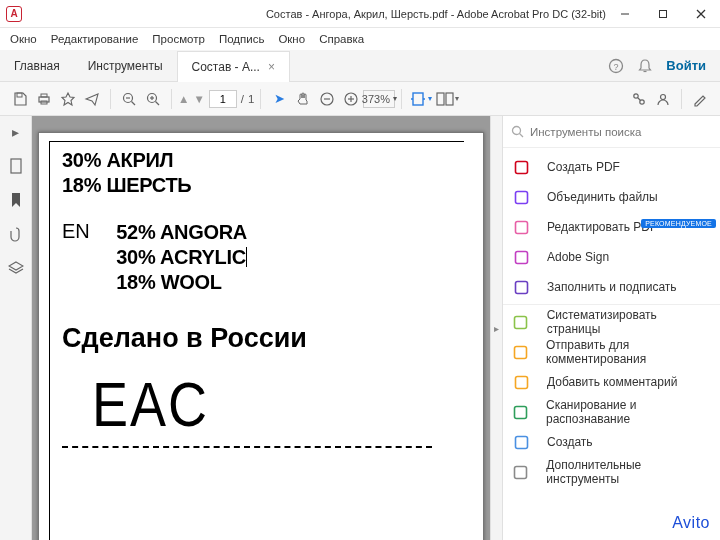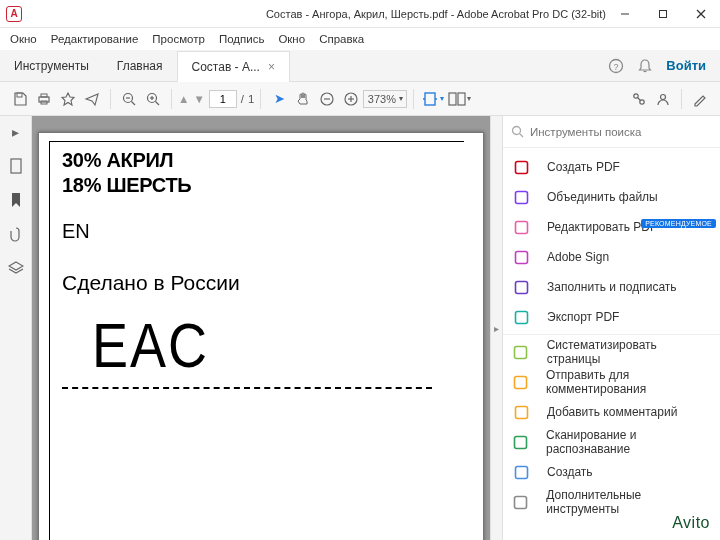--- a/index.html
+++ b/index.html
@@ -19,50 +19,50 @@
   .topstrip .strip-tab.doc .x { margin-left: 8px; color: #888; font-size: 12px; }
   .topstrip .spacer { flex: 1; }
   .topstrip .right { display: flex; align-items: center; gap: 14px; padding-right: 14px; color: #666; }
   .topstrip .signin { font-weight: 600; color: #0369a1; font-size: 13px; }
 
   .toolbar { height: 34px; background: #f7f7f7; display: flex; align-items: center; padding: 0 8px; border-bottom: 1px solid #e0e0e0; font-size: 13px; color: #555; }
   .tb-ic { width: 24px; height: 24px; display: flex; align-items: center; justify-content: center; }
   .tb-sep { width: 1px; height: 20px; background: #ddd; margin: 0 6px; }
   .tb-page { display: flex; align-items: center; gap: 4px; font-size: 11.5px; color: #555; }
   .tb-page input { width: 28px; height: 18px; font-size: 11px; text-align: center; border: 1px solid #ccc; }
-  .tb-zoom { width: 44px; height: 18px; border: 1px solid #ccc; font-size: 11px; display: flex; align-items: center; justify-content: center; }
+  .tb-zoom { width: 32px; height: 18px; border: 1px solid #ccc; font-size: 11px; display: flex; align-items: center; justify-content: center; }
 
   .workarea { height: calc(540px - 28px - 22px - 32px - 34px); display: flex; }
   .leftrail { width: 32px; background: #f4f4f4; border-right: 1px solid #e0e0e0; display: flex; flex-direction: column; align-items: center; padding-top: 6px; gap: 14px; color: #666; font-size: 14px; }
   .leftrail .rail-ic { width: 20px; height: 20px; display: flex; align-items: center; justify-content: center; }
 
   .docpane { flex: 1; background: #9a9a9a; padding: 0 6px 0 6px; position: relative; overflow: hidden; }
   .page { margin: 16px auto; background: #fff; width: 100%; height: 100%; box-shadow: 0 0 4px rgba(0,0,0,0.4); padding: 8px 19px 0 10px; border: 1px solid #777; }
   .page-inner { border-top: 1px solid #000; border-left: 1px solid #000; height: 100%; padding: 6px 0 0 12px; position: relative; }
   .comp { font-family: Arial, sans-serif; font-weight: 800; font-size: 20px; line-height: 1.25; letter-spacing: -0.3px; }
   .en-block { margin-top: 22px; }
   .en-label { display: inline-block; vertical-align: top; font-weight: 400; font-size: 20px; margin-right: 22px; }
   .en-lines { display: inline-block; }
-  .made { margin-top: 28px; font-weight: 400; font-size: 21px; }
+  .made { margin-top: 28px; font-weight: 700; font-size: 27px; }
   .eac { margin-top: 14px; font-family: Arial, sans-serif; font-weight: 400; font-size: 54px; letter-spacing: 2px; transform: scaleY(1.15); transform-origin: top left; margin-left: 30px; }
   .dashcut { border-top: 2px dashed #000; margin-top: 16px; width: 92%; }
   .cursor { display:inline-block; width:1px; height:20px; background:#000; vertical-align:-3px; }
 
   .rightpane { width: 218px; background: #fff; border-left: 1px solid #e0e0e0; display: flex; flex-direction: column; }
   .rp-search { height: 32px; display: flex; align-items: center; padding: 0 8px; border-bottom: 1px solid #eee; }
   .rp-search input { flex: 1; border: none; font-size: 11.5px; color: #888; outline: none; }
   .rp-list { flex: 1; overflow: hidden; padding-top: 4px; }
   .rp-item { height: 30px; display: flex; align-items: center; padding: 0 10px; font-size: 12px; color: #333; gap: 18px; position: relative; }
   .rp-item .ic { width: 16px; height: 16px; display:flex; align-items:center; justify-content:center; font-size:13px; }
   .rp-badge { position: absolute; right: 4px; top: 7px; background: #1473e6; color: #fff; font-size: 7px; padding: 1px 4px; border-radius: 2px; letter-spacing: 0.2px; }
   .rp-divider { height: 1px; background: #eee; margin: 2px 0; }
 
   .collapse-handle { width: 12px; background: #f4f4f4; border-left: 1px solid #e0e0e0; display:flex; align-items:center; justify-content:center; color:#888; font-size:10px; }
 
-  .watermark { position: fixed; right: 10px; bottom: 8px; font-size: 16px; color: #14532d; font-family: Arial, sans-serif; letter-spacing: 0.5px; pointer-events:none; }
+  .watermark { position: fixed; right: 10px; bottom: 8px; font-size: 16px; color: #1d4ed8; font-family: Arial, sans-serif; letter-spacing: 0.5px; pointer-events:none; }
   svg { display:block; }
 </style>
 </head>
 <body>
 
 <div class="titlebar">
   <div class="app-icon">A</div>
   <div class="title">Состав - Ангора, Акрил, Шерсть.pdf - Adobe Acrobat Pro DC (32-bit)</div>
   <div class="winbtns">
     <div class="winbtn">
@@ -87,22 +87,22 @@
 <div class="menubar">
   <span>Окно</span>
   <span>Редактирование</span>
   <span>Просмотр</span>
   <span>Подпись</span>
   <span>Окно</span>
   <span>Справка</span>
 </div>
 
 <div class="topstrip">
+  <div class="strip-tab">Главная</div>
   <div class="strip-tab">Инструменты</div>
-  <div class="strip-tab">Главная</div>
   <div class="strip-tab doc">
     <span>Состав - А...</span>
     <span class="x">×</span>
   </div>
   <div class="spacer"></div>
   <div class="right">
     <span>
         <svg width="16" height="16">
           <circle cx="8" cy="8" r="6.5" fill="none" stroke="#888" stroke-width="1.3"></circle>
           <text x="8" y="11.5" font-size="9" text-anchor="middle" fill="#888">?</text>
@@ -250,20 +250,25 @@
       </div>
   </div>
 
   <div class="docpane">
     <div class="page">
       <div class="page-inner">
         <div class="comp">30% АКРИЛ</div>
         <div class="comp">18% ШЕРСТЬ</div>
         <div class="en-block">
           <span class="en-label">EN</span>
+          <span class="en-lines">
+            <div class="comp">52% ANGORA</div>
+            <div class="comp"><span>30% ACRYLIC</span><span class="cursor"></span></div>
+            <div class="comp">18% WOOL</div>
+          </span>
         </div>
         <div class="made">Сделано в России</div>
         <div class="eac">EAC</div>
         <div class="dashcut"></div>
       </div>
     </div>
   </div>
 
   <div class="collapse-handle">▸</div>
 
@@ -312,28 +317,20 @@
           <span>Adobe Sign</span>
         </div>
         <div class="rp-item">
           <span class="ic">
             <svg width="15" height="15">
               <rect x="1.5" y="1.5" width="12" height="12" rx="2" fill="none" stroke="#6a3fc2" stroke-width="1.6"></rect>
             </svg>
           </span>
           <span>Заполнить и подписать</span>
         </div>
-        <div class="rp-item">
-          <span class="ic">
-            <svg width="15" height="15">
-              <rect x="1.5" y="1.5" width="12" height="12" rx="2" fill="none" stroke="#17b0a3" stroke-width="1.6"></rect>
-            </svg>
-          </span>
-          <span>Экспорт PDF</span>
-        </div>
         <div class="rp-divider"></div>
         <div class="rp-item">
           <span class="ic">
             <svg width="15" height="15">
               <rect x="1.5" y="1.5" width="12" height="12" rx="2" fill="none" stroke="#8bc34a" stroke-width="1.6"></rect>
             </svg>
           </span>
           <span>Систематизировать страницы</span>
         </div>
         <div class="rp-item">

